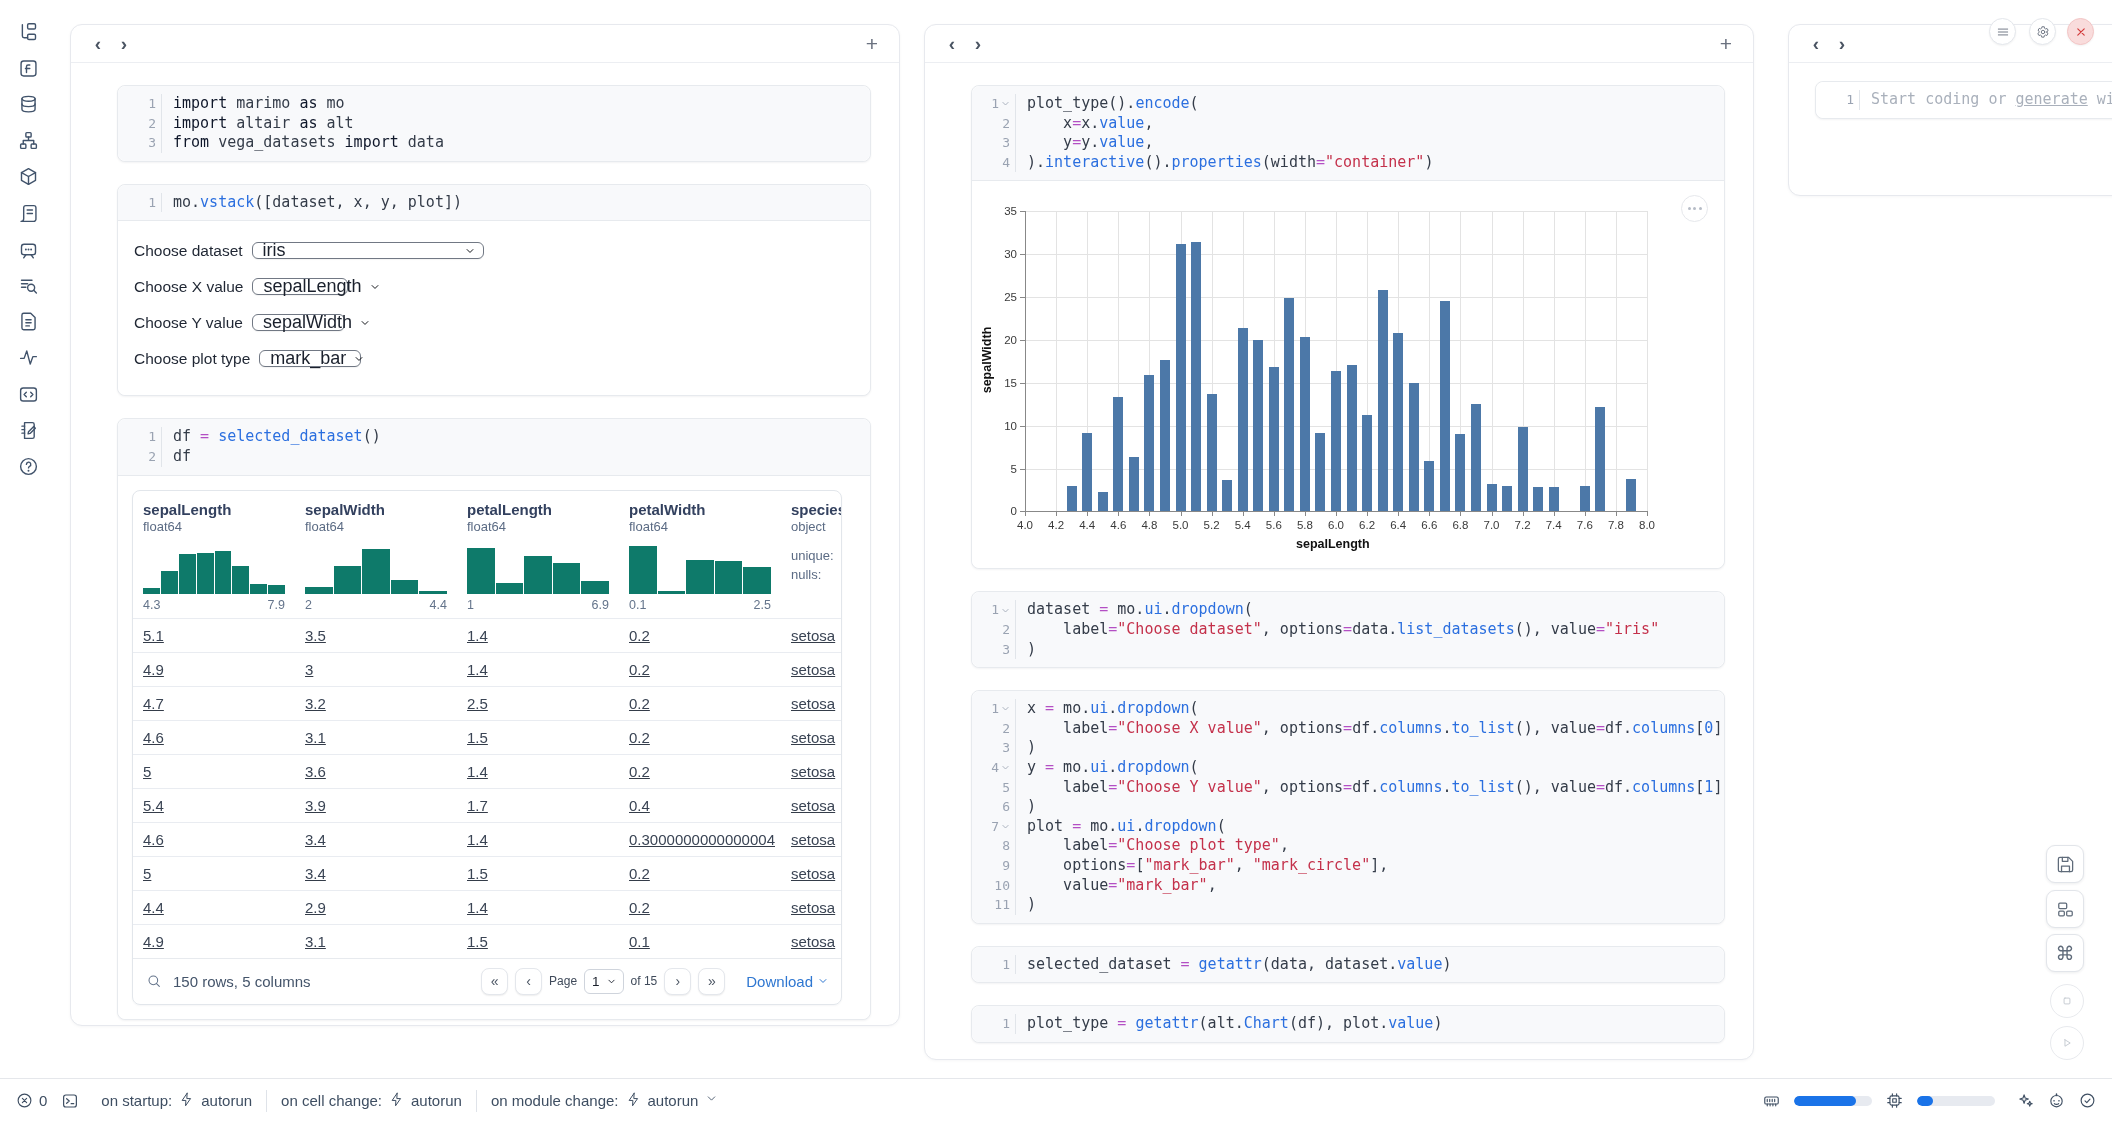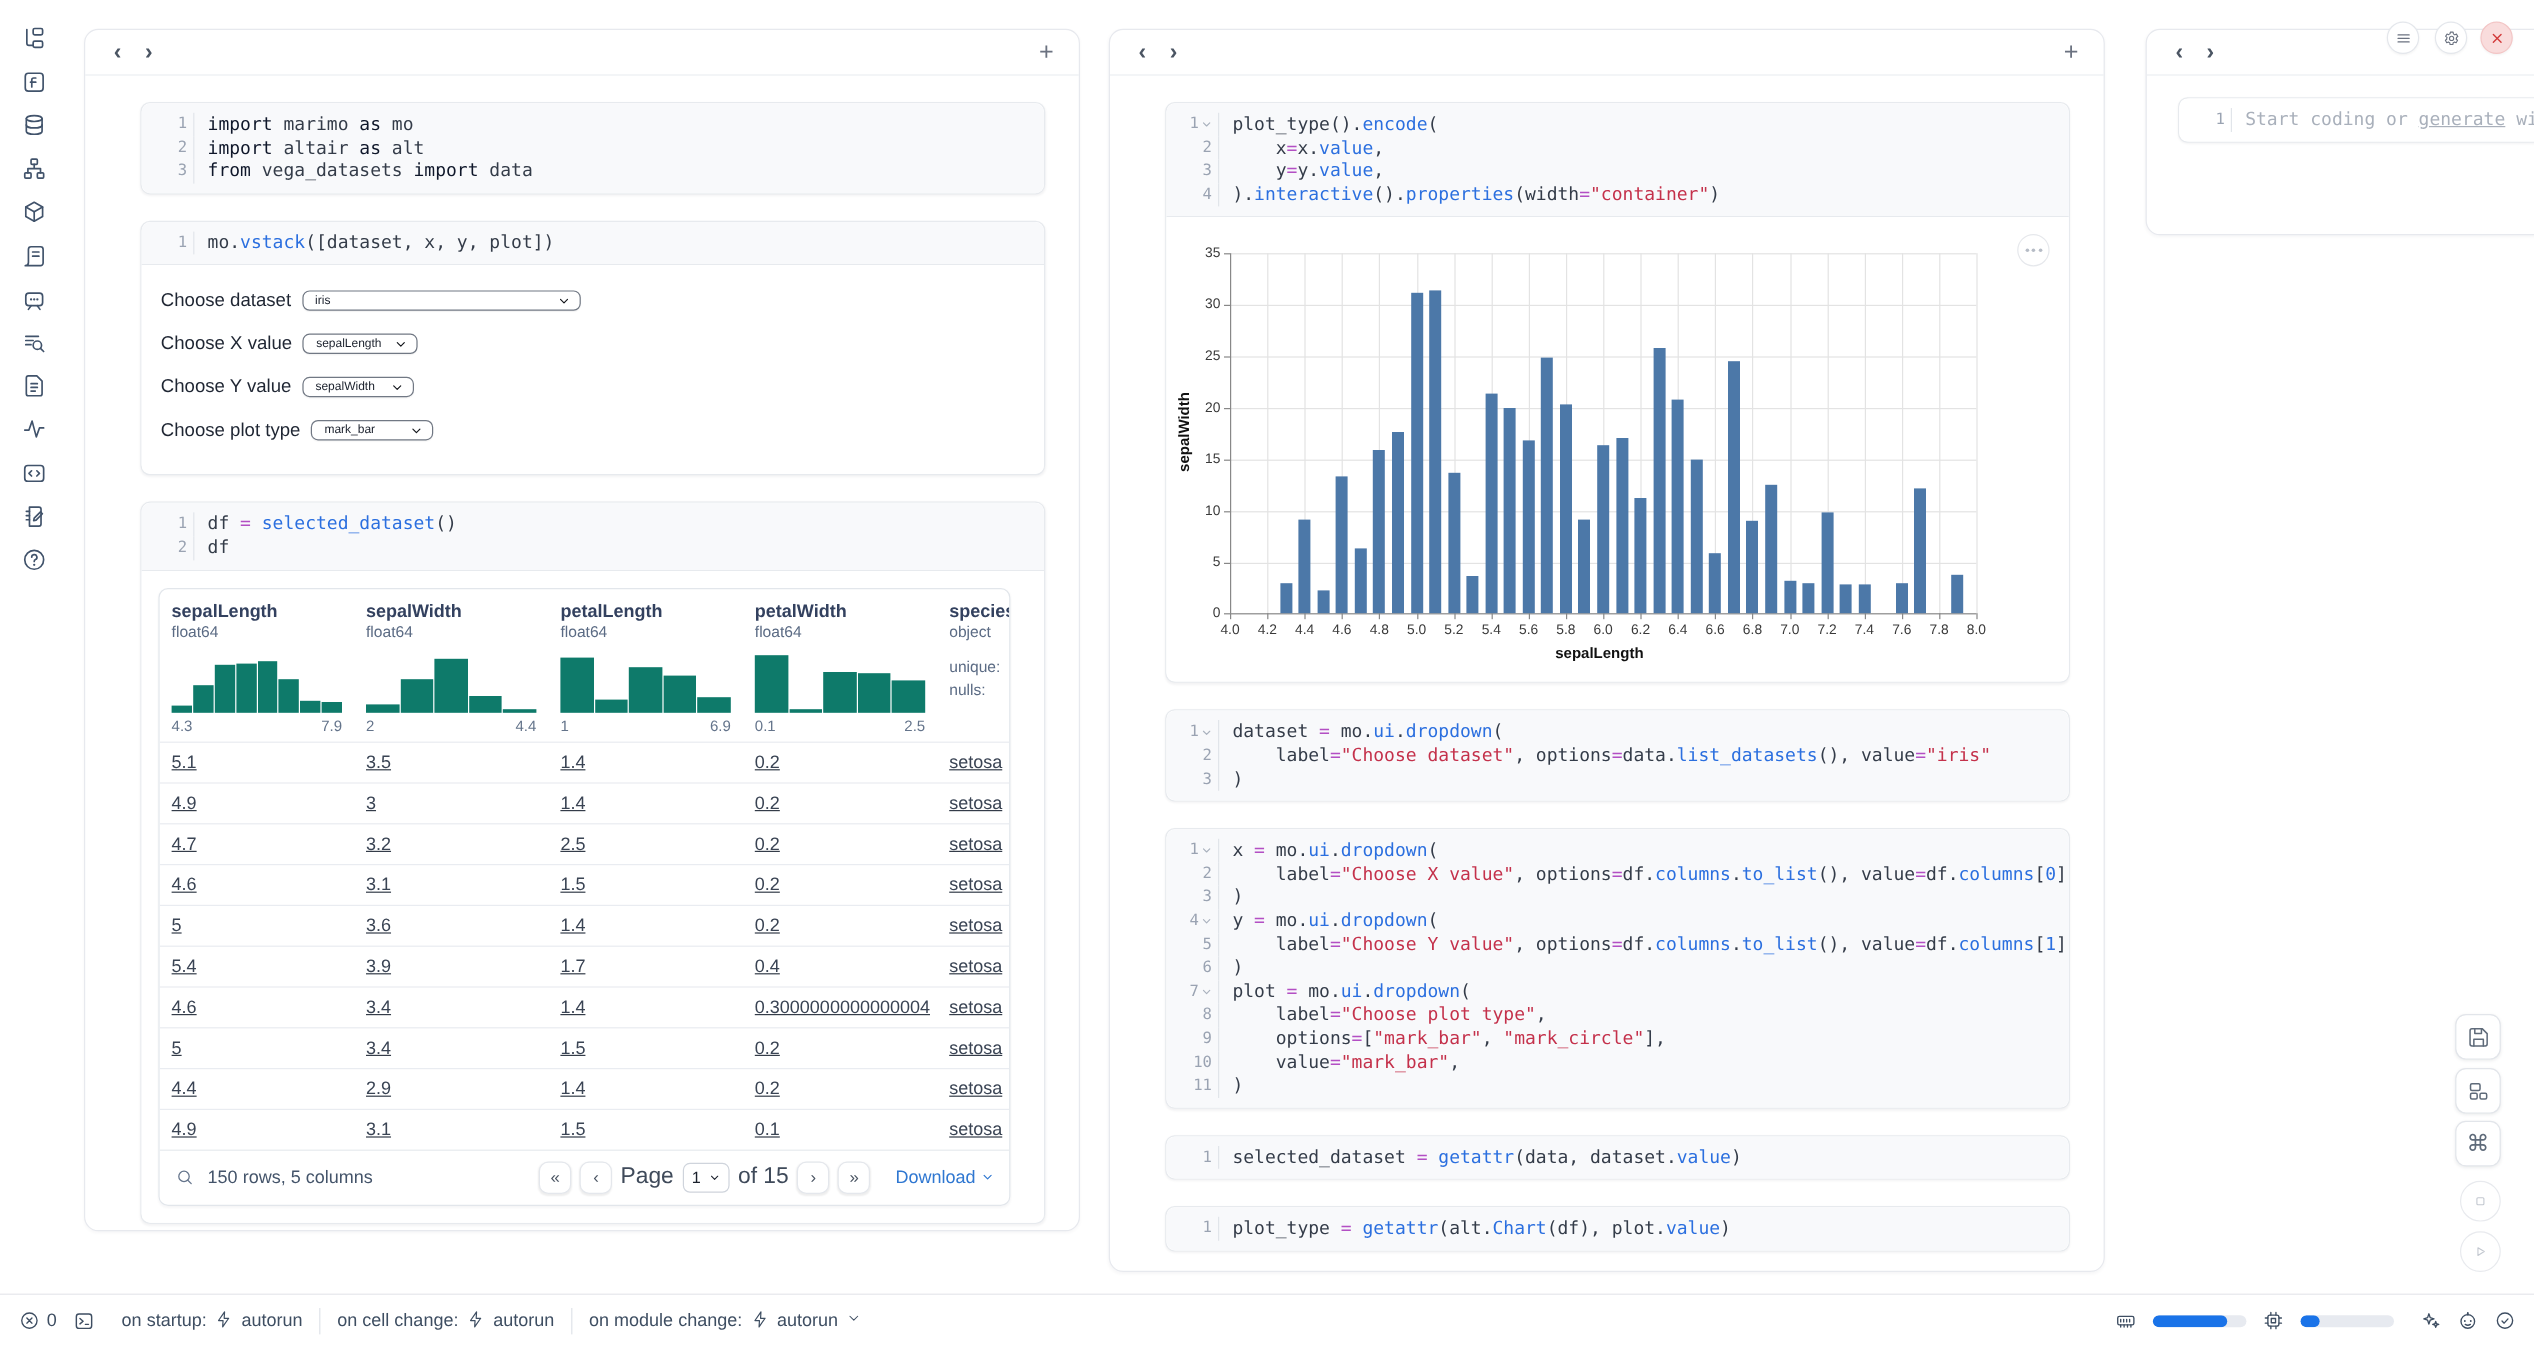--- a/index.html
+++ b/index.html
@@ -47,21 +47,21 @@
   .tk-ph  { color:#a9b0bb; }
   .tk-phu { color:#a9b0bb; text-decoration:underline; }
   .cell-output { background:#fff; border-radius:0 0 8px 8px; position:relative; }
 
   
   .dd-rows { padding:16px 16px 14px 16px; }
   .dd-row { display:flex; align-items:center; gap:9px; height:27px; margin-bottom:9px; }
   .dd-label { font-size:15.5px; color:#1f2633; }
   .selectbox { height:17px; border:1px solid #717884; border-radius:6px; background:#fff;
     display:inline-flex; align-items:center; justify-content:space-between; padding:0 8px 0 10px;
-    font-size:10px; color:#1a202c; box-shadow:0 1px 1px rgba(0,0,0,.05); cursor:pointer; }
+    font-size:18px; color:#1a202c; box-shadow:0 1px 1px rgba(0,0,0,.05); cursor:pointer; }
   .selectbox .caret { color:#15181d; display:inline-flex; margin-left:8px; }
 
   
   .table-wrap { padding:14px 14px 14px 14px; }
   .dftable { width:710px; border:1px solid #e2e6eb; border-radius:8px; overflow:hidden;
     box-shadow:0 1px 2px rgba(16,24,40,.04); }
   .thead { display:flex; overflow:hidden; }
   .th { width:162px; flex:none; padding:10px 10px 6px 10px; }
   .th .cname { font-size:15px; font-weight:bold; color:#33415f; }
   .th .ctype { font-size:13px; color:#5b6b84; margin-top:1px; }
@@ -73,21 +73,21 @@
   .trow { display:flex; border-top:1px solid #e9ecf1; overflow:hidden;text-decoration:underline; }
   .td { width:162px; flex:none; padding:0 10px; height:33px; line-height:33px;
     font-size:15px; color:#3a4454; white-space:nowrap; }
   .tfoot { border-top:1px solid #e7eaee; height:46px; display:flex; align-items:center; padding:0 13px; }
   .tfoot .search { display:inline-flex; color:#64748b; margin-right:11px; }
   .tfoot .summary { font-size:15px; color:#44546a; }
   .pager { margin-left:auto; display:flex; align-items:center; gap:7px; }
   .pg-btn { width:27px; height:27px; border:1px solid #e4e7ec; border-radius:8px; background:#fff;
     box-shadow:0 1px 1.5px rgba(0,0,0,.07); color:#4b5563; font-size:14px; display:flex;
     align-items:center; justify-content:center; cursor:pointer; }
-  .pg-text { font-size:19px; color:#3f4a5a; }
+  .pg-text { font-size:12px; color:#3f4a5a; }
   .pg-select { height:25px; border:1px solid #cfd4dc; border-radius:6px; padding:0 7px;
     display:inline-flex; align-items:center; gap:7px; font-size:13.5px; color:#1a202c; cursor:pointer; }
   .download { margin-left:14px; display:inline-flex; align-items:center; gap:5px;
     color:#2f77d1; font-size:15px; cursor:pointer; }
 
   
   .chart-box { height:387px; position:relative; font-family:"Liberation Sans", sans-serif; }
   .vgrid,.hgrid { position:absolute; background:#e3e3e3; }
   .axis-line { position:absolute; background:#888; }
   .tickmark { position:absolute; background:#888; }

